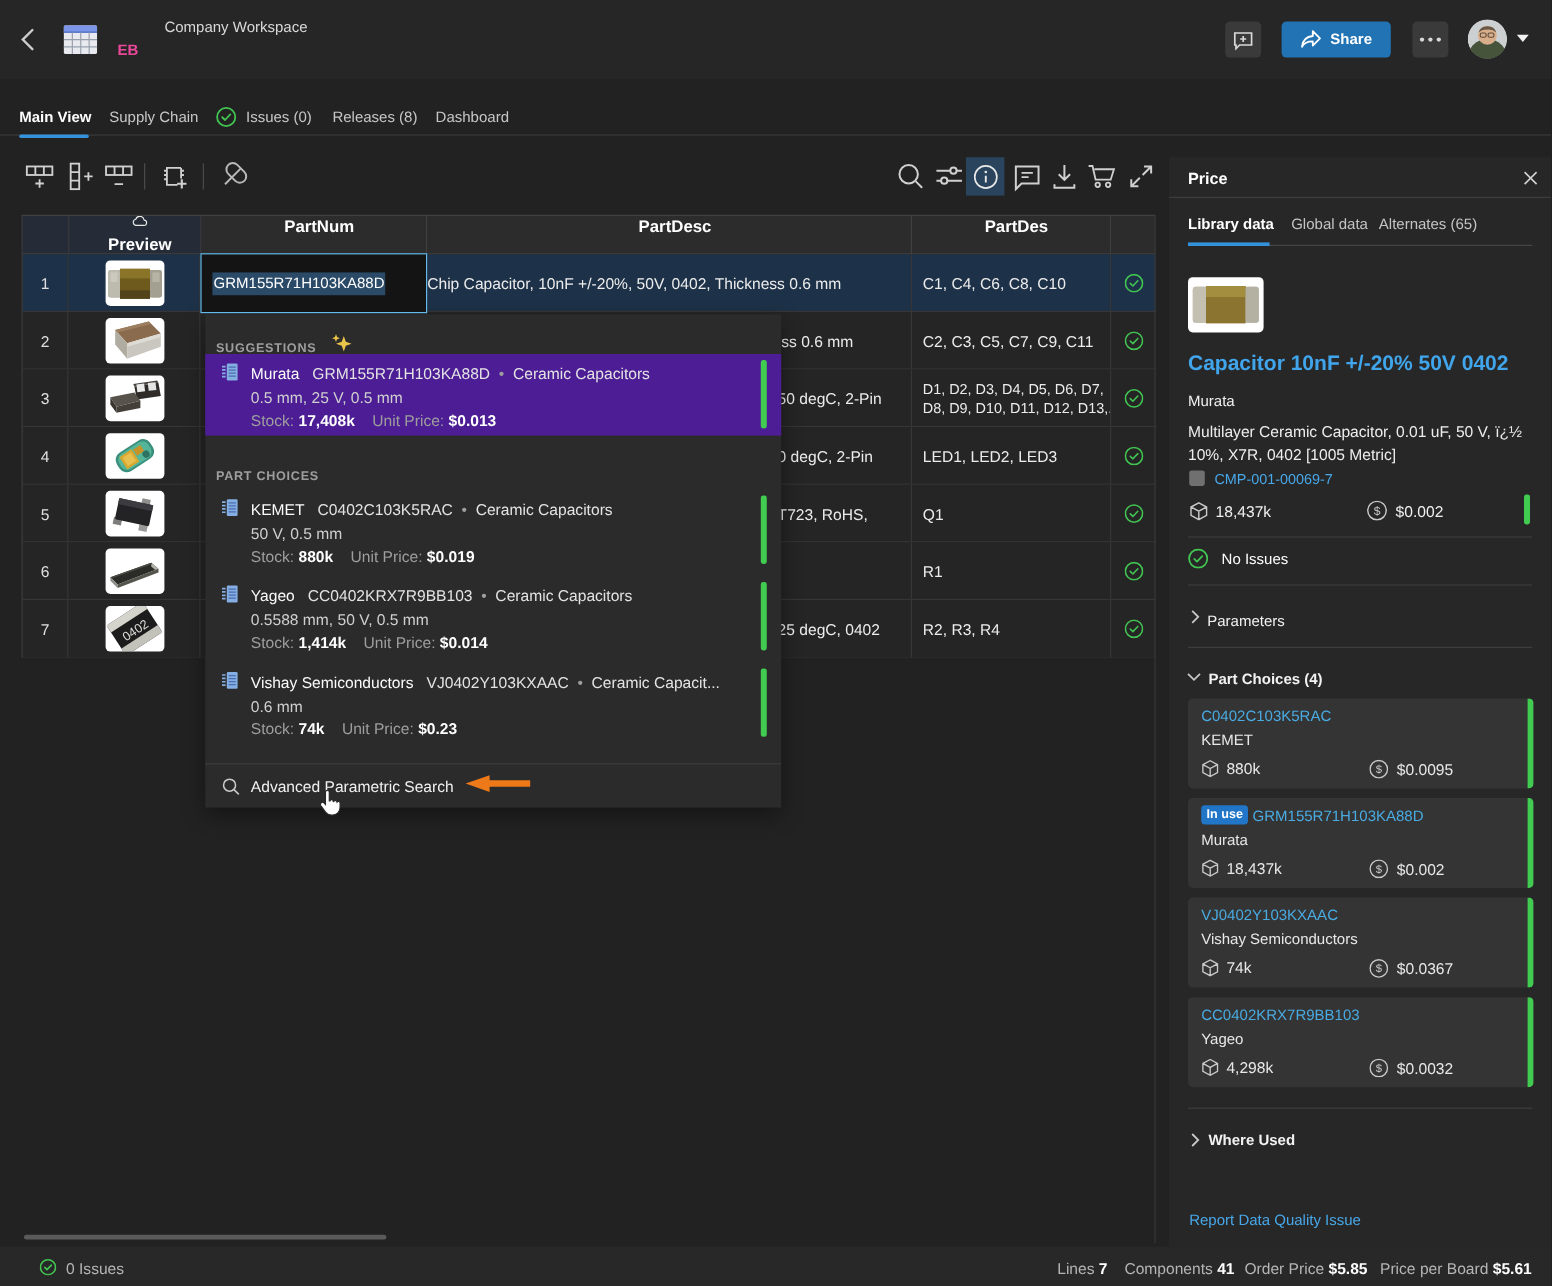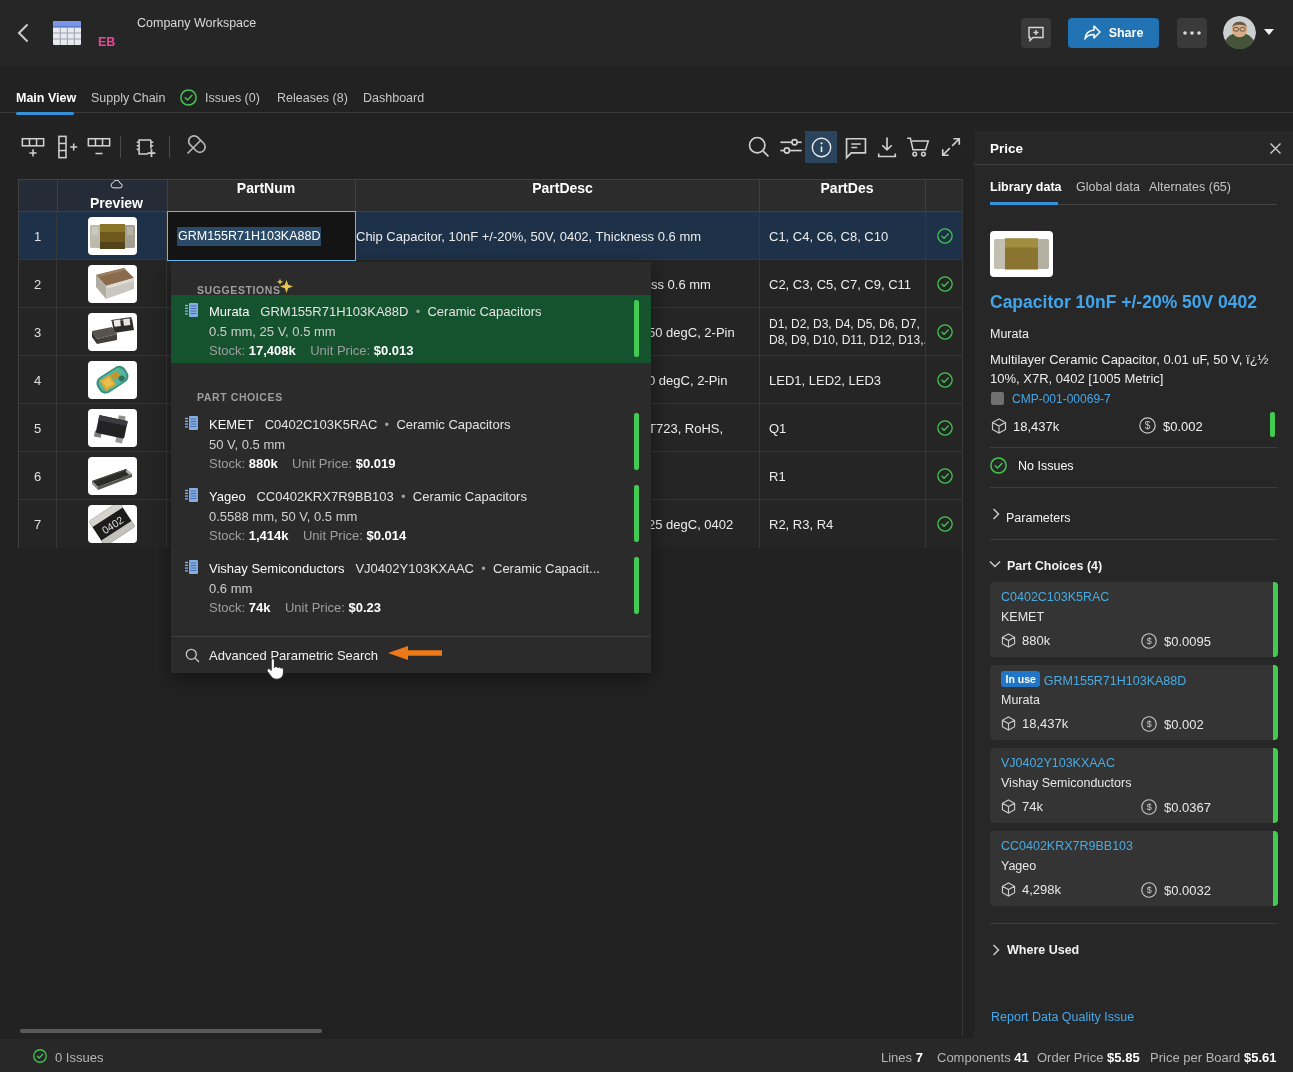--- a/index.html
+++ b/index.html
@@ -37,23 +37,23 @@
 .rownum { justify-content:center; color:#e0e0e0; }
 .pvbox { position:absolute; left:31px; top:5px; width:49px; height:38px; background:#fff; border-radius:4px; overflow:hidden; display:flex; align-items:center; justify-content:center; }
 .desc2 { line-height:16px; font-size:12px !important; white-space:nowrap; overflow:hidden; }
 
 
 #editcell { position:absolute; left:167px; top:211px; width:189px; height:50px; background:#141414; border:1px solid #63b9e9; z-index:5; display:flex; align-items:center; }
 #editcell span { margin-left:9px; font-size:12.5px; color:#fff; background:#2a4a68; padding:2.5px 1px; }
 
 
 #dd { position:absolute; left:171px; top:262px; width:480px; height:411px; background:#2b2b2b; box-shadow:0 6px 18px rgba(0,0,0,.42); z-index:4; }
-.ddlabel { position:absolute; left:26px; font-size:10.5px; font-weight:bold; letter-spacing:0.6px; color:#9e9e9e; }
+.ddlabel { position:absolute; left:9px; font-size:10.5px; font-weight:bold; letter-spacing:0.6px; color:#9e9e9e; }
 .dditem { position:absolute; left:0; width:480px; height:68px; }
-.dditem.hl { background:#14532d; }
+.dditem.hl { background:#4c1d95; }
 .ddtitle { position:absolute; left:38px; top:9px; font-size:13px; color:#e3e3e3; white-space:nowrap; }
 .ddtitle b { color:#fafafa; font-weight:normal; }
 .ddl2 { position:absolute; left:38px; top:29px; font-size:13px; color:#cfcfcf; white-space:nowrap; }
 .ddl3 { position:absolute; left:38px; top:48px; font-size:13px; color:#9e9e9e; white-space:nowrap; }
 .ddl3 b { color:#fff; }
 .gbar { position:absolute; left:463px; top:5px; width:5px; height:57px; background:#41cb51; border-radius:2px; }
 .chipicon { position:absolute; left:14px; top:7px; }
 #ddsearch { position:absolute; left:0; top:374px; width:480px; height:37px; border-top:1px solid #3e3e3e; display:flex; align-items:center; }
 #ddsearch span { margin-left:38px; font-size:13px; color:#f0f0f0; }
 

